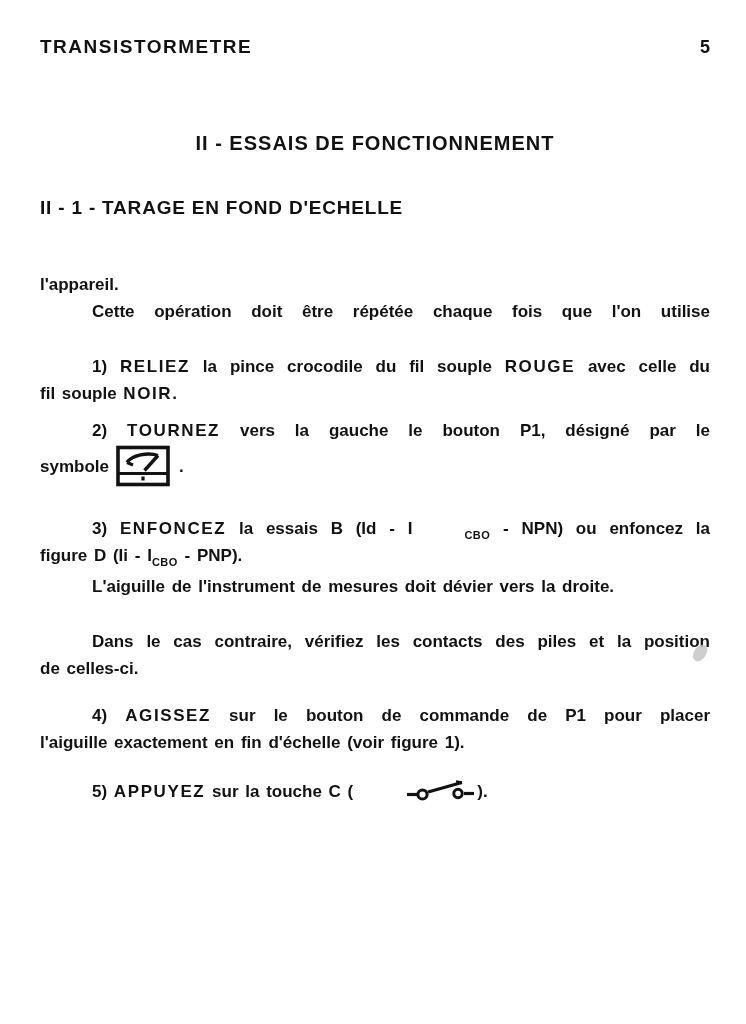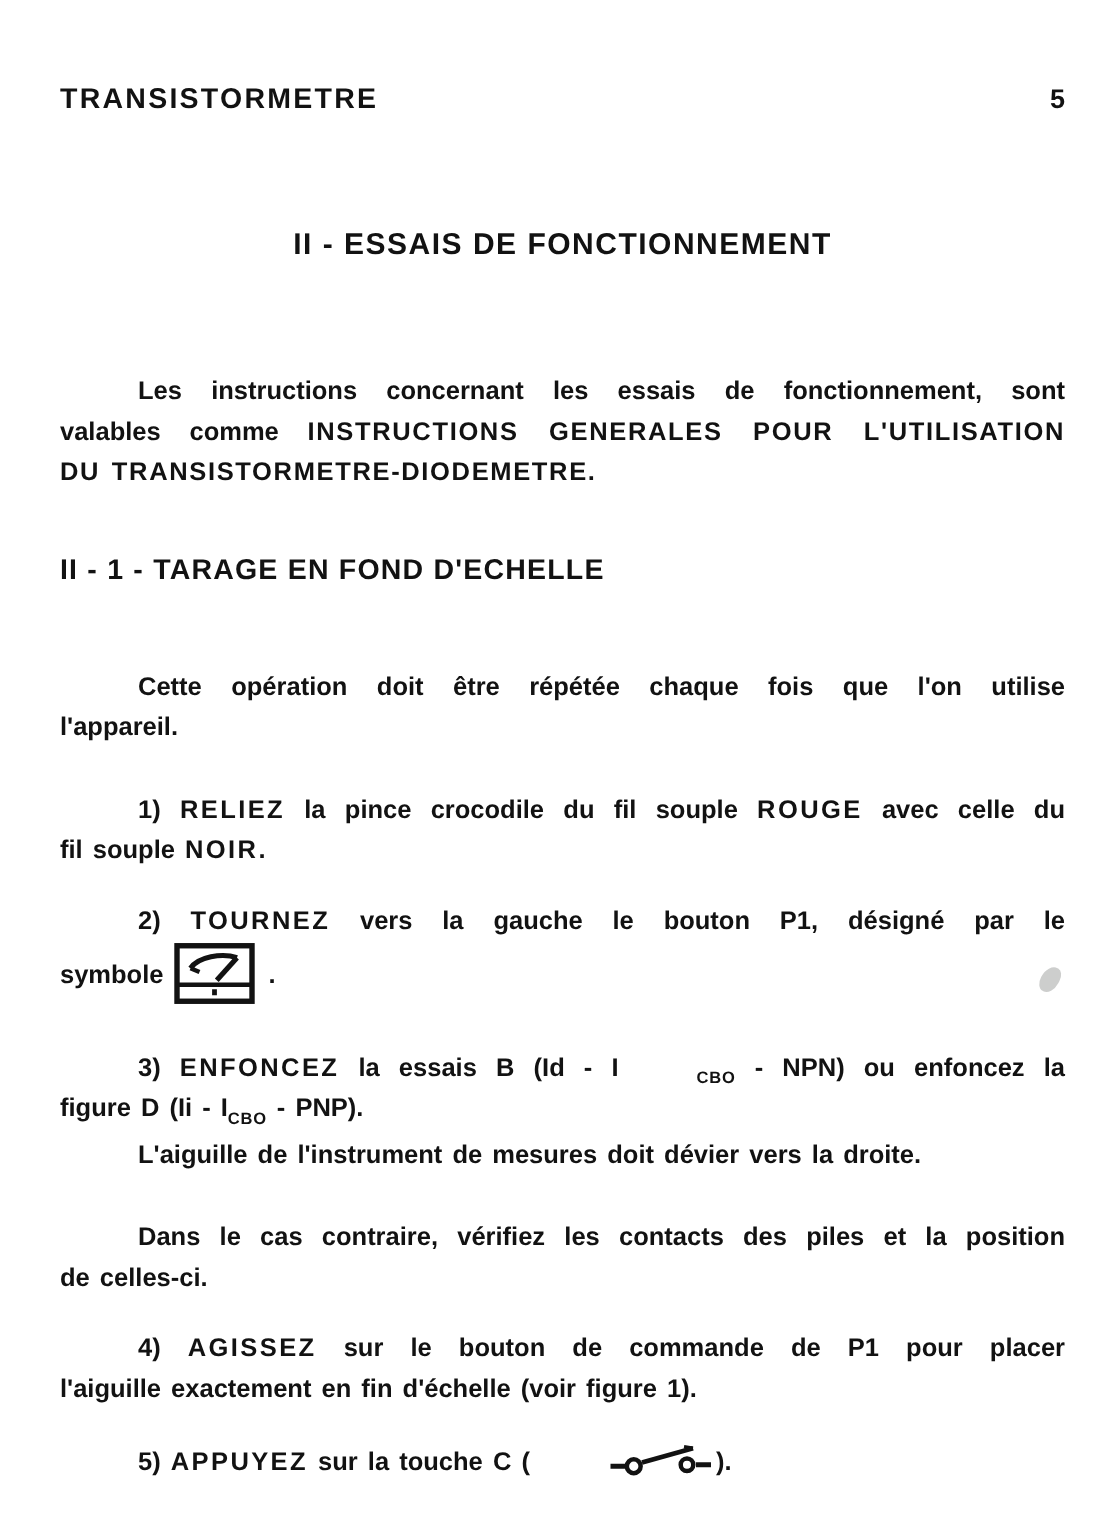--- a/index.html
+++ b/index.html
@@ -14,21 +14,21 @@
     color: #121212;
     overflow: hidden;
   }
   .content { padding: 0 36px 0 40px; }
 
   
   .page-header {
     display: flex;
     justify-content: space-between;
     align-items: baseline;
-    padding-top: 56px;
+    padding-top: 36px;
     font-size: 19px;
     letter-spacing: 1.5px;
   }
   .page-number { font-size: 18px; letter-spacing: 0; }
 
   
   .doc-title {
     margin-top: 74px;
     text-align: center;
     font-size: 20px;
@@ -53,21 +53,21 @@
   .section-heading {
     margin-top: 42px;
     font-size: 19px;
     letter-spacing: 0.8px;
   }
 
   
   .m-intro    { margin-top: 72px; }
   .m-usage    { margin-top: 52px; }
   .m-step1    { margin-top: 28px; }
-  .m-step2    { margin-top: 20px; }
+  .m-step2    { margin-top: 10px; }
   .m-step3    { margin-top: 10px; }
   .m-needle   { margin-top: 4px; }
   .m-contrary { margin-top: 28px; }
   .m-step4    { margin-top: 20px; }
   .m-step5    { margin-top: 22px; }
 
   .sym-line { line-height: 46px; }
   .icon-meter {
     display: inline-block;
     vertical-align: -15px;
@@ -98,31 +98,26 @@
 <div class="page">
   <div class="content">
 
     <div class="page-header">
       <span>TRANSISTORMETRE</span>
       <span class="page-number">5</span>
     </div>
 
     <div class="doc-title">II - ESSAIS DE FONCTIONNEMENT</div>
 
-    <div class="para m-intro">
-      <span class="line jl indent"><span>Les instructions concernant les essais de fonctionnement, sont</span></span>
-      <span class="line jl"><span>valables comme </span><span class="sp2">INSTRUCTIONS GENERALES POUR L'UTILISATION</span></span>
-      <span class="line sp2">DU TRANSISTORMETRE-DIODEMETRE.</span>
-    </div>
 
     <div class="section-heading">II - 1 - TARAGE EN FOND D'ECHELLE</div>
 
     <div class="para m-usage">
+      <span class="line">l'appareil.</span>
       <span class="line jl indent">Cette opération doit être répétée chaque fois que l'on utilise</span>
-      <span class="line">l'appareil.</span>
     </div>
 
     <div class="para m-step1">
       <span class="line jl indent"><span>1) </span><span class="sp">RELIEZ</span><span> la pince crocodile du fil souple </span><span class="sp">ROUGE</span><span> avec celle du</span></span>
       <span class="line"><span>fil souple </span><span class="sp">NOIR</span><span>.</span></span>
     </div>
 
     <div class="para m-step2">
       <span class="line jl indent"><span>2) </span><span class="sp">TOURNEZ</span><span> vers la gauche le bouton P1, désigné par le</span></span>
       <span class="line sym-line"><span>symbole</span><span class="icon-meter"><svg width="56" height="42" viewBox="0 0 56 42">

